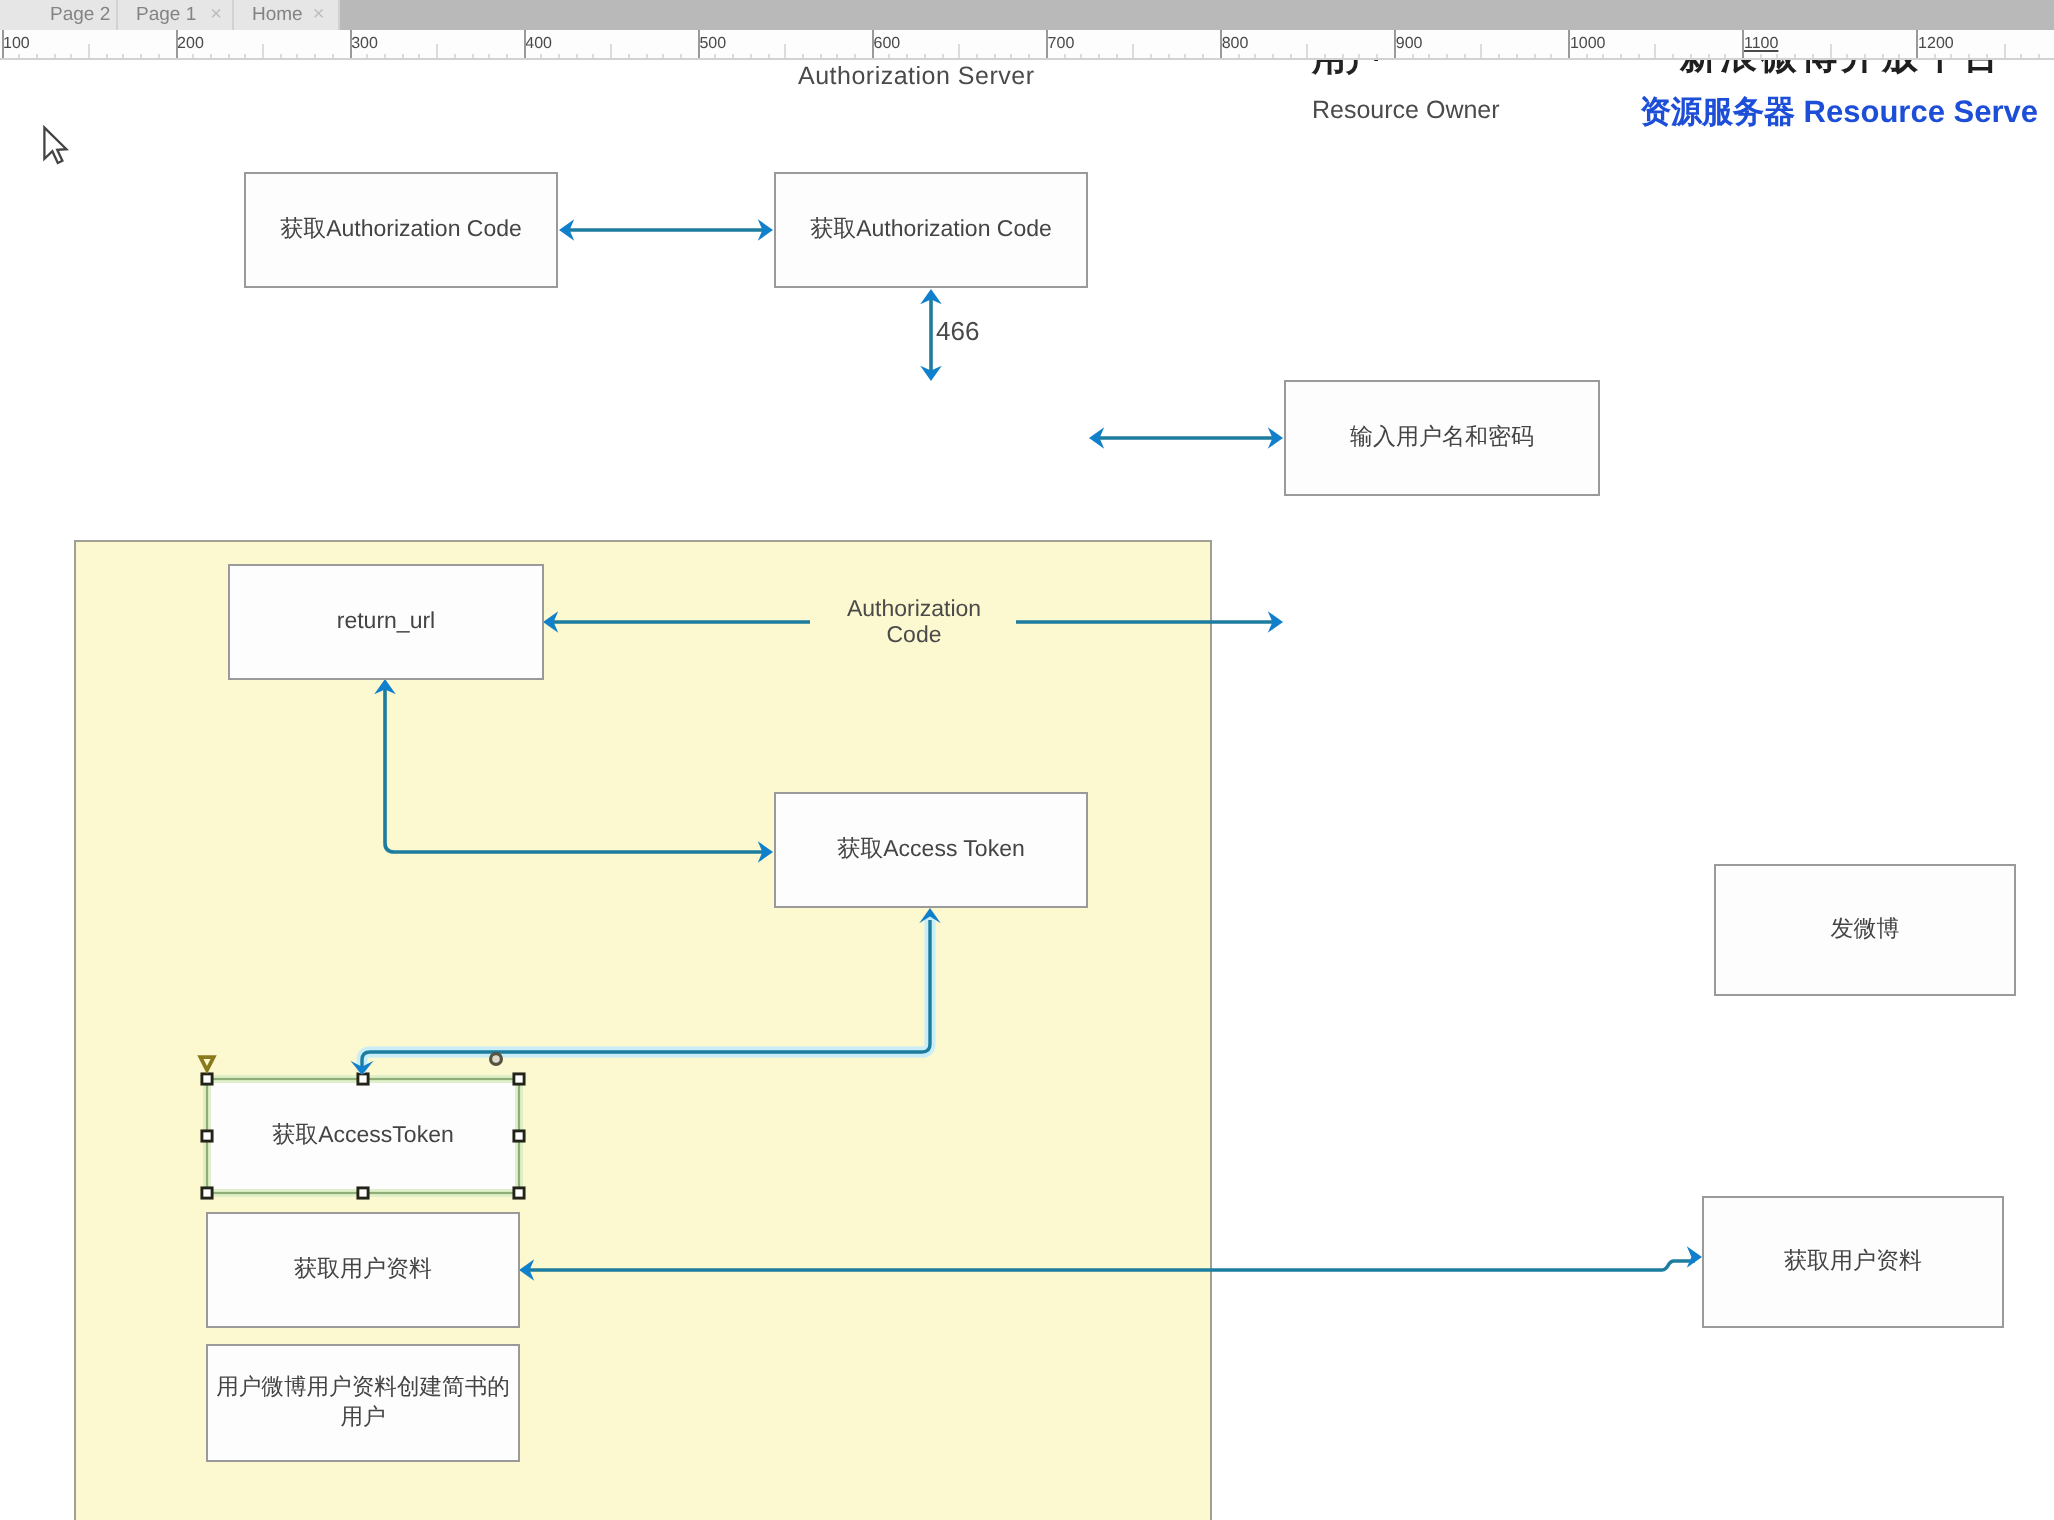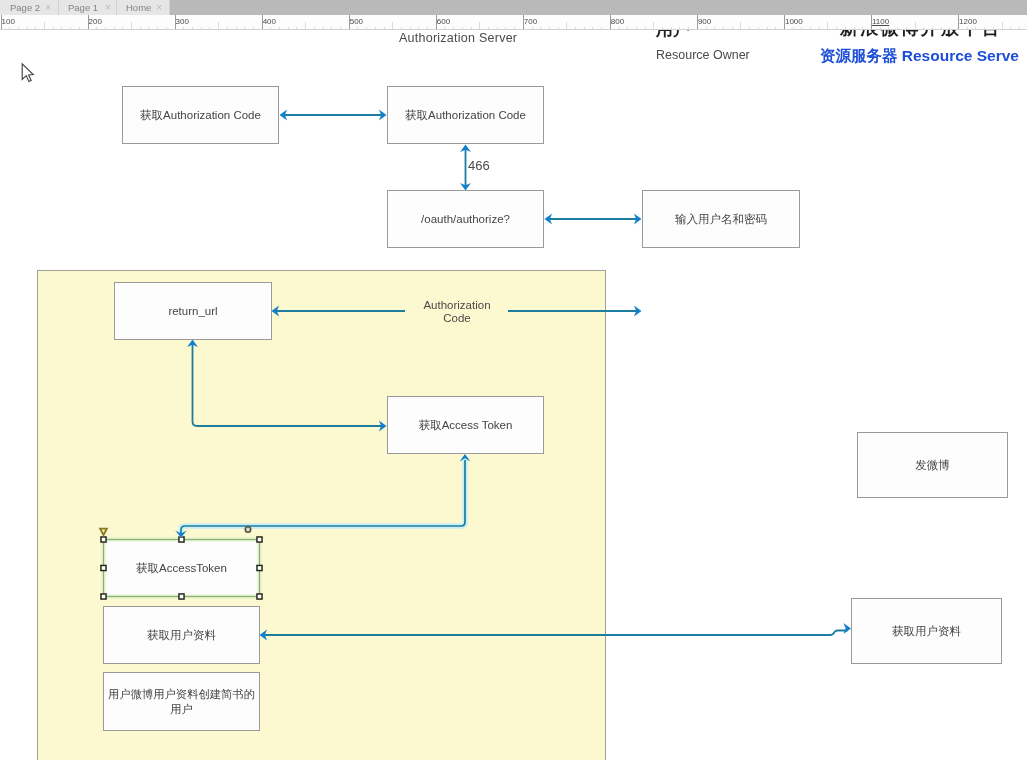--- a/index.html
+++ b/index.html
@@ -38,21 +38,21 @@
   svg.edges{position:absolute;left:0;top:0;width:1027px;height:730px;overflow:visible;}
   svg.overlay{position:absolute;left:0;top:0;width:1027px;height:760px;overflow:visible;pointer-events:none;}
 </style>
 </head>
 <body>
 
 <div id="app">
 
   <div class="tabbar">
     <div class="tabstrip">
-      <div class="tab" style="width:59px;padding-left:10px;">
+      <div class="tab" style="width:59px;padding-left:25px;">
         <span class="tab-label">Page 2</span>
         <span class="tab-close" style="margin-left:5px;">×</span>
       </div>
       <div class="tab" style="width:58px;padding-left:9px;text-align:center;">
         <span class="tab-label">Page 1</span>
         <span class="tab-close" style="margin-left:7px;">×</span>
       </div>
       <div class="tab" style="width:53px;padding-left:9px;">
         <span class="tab-label">Home</span>
         <span class="tab-close" style="margin-left:5px;">×</span>
@@ -234,23 +234,20 @@
     </svg>
 
     <div class="node" style="left:122px;top:56px;width:157px;height:58px;">
       <span>获取Authorization Code</span>
       </div>
 
     <div class="node" style="left:387px;top:56px;width:157px;height:58px;">
       <span>获取Authorization Code</span>
       </div>
 
-    <div class="node" style="left:387px;top:160px;width:157px;height:58px;">
-      <span>/oauth/authorize?</span>
-      </div>
 
     <div class="node" style="left:642px;top:160px;width:158px;height:58px;">
       <span>输入用户名和密码</span>
       </div>
 
     <div class="node" style="left:114px;top:252px;width:158px;height:58px;">
       <span>return_url</span>
       </div>
 
 

